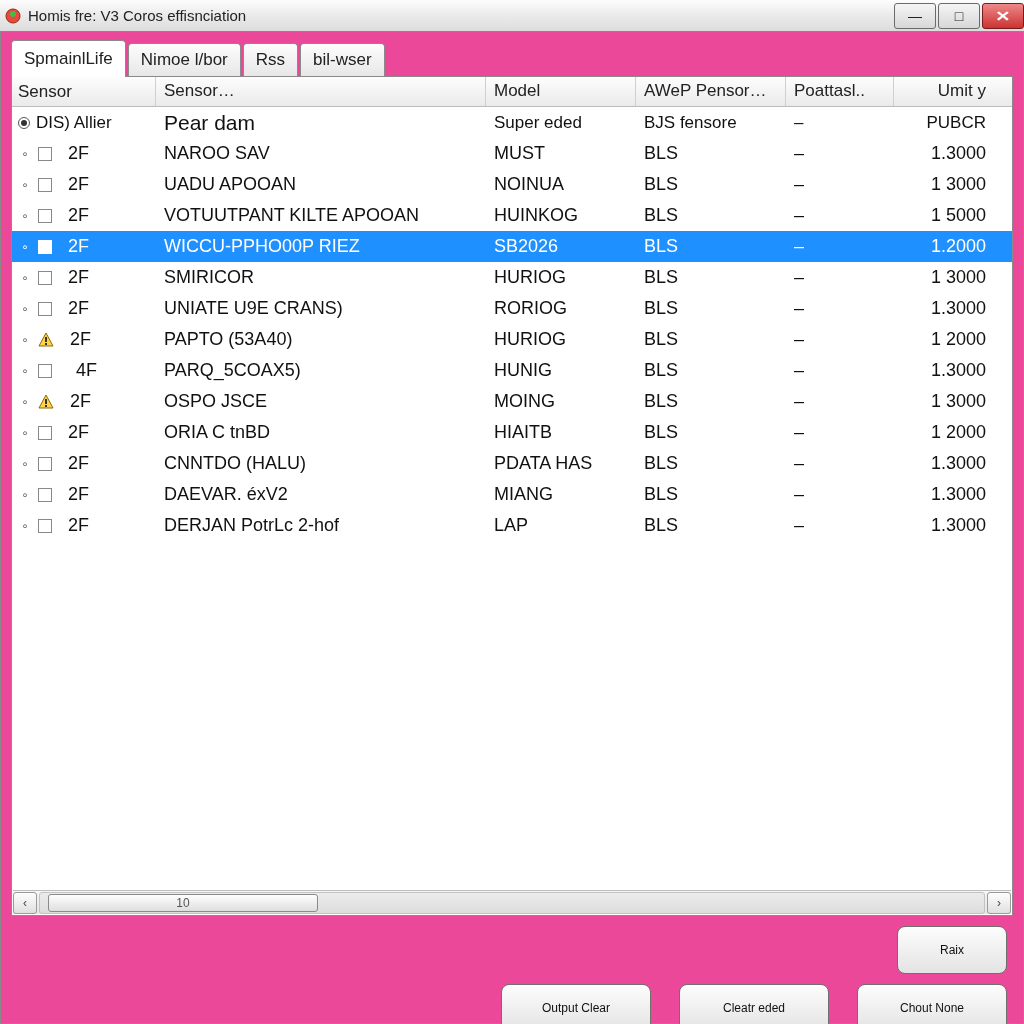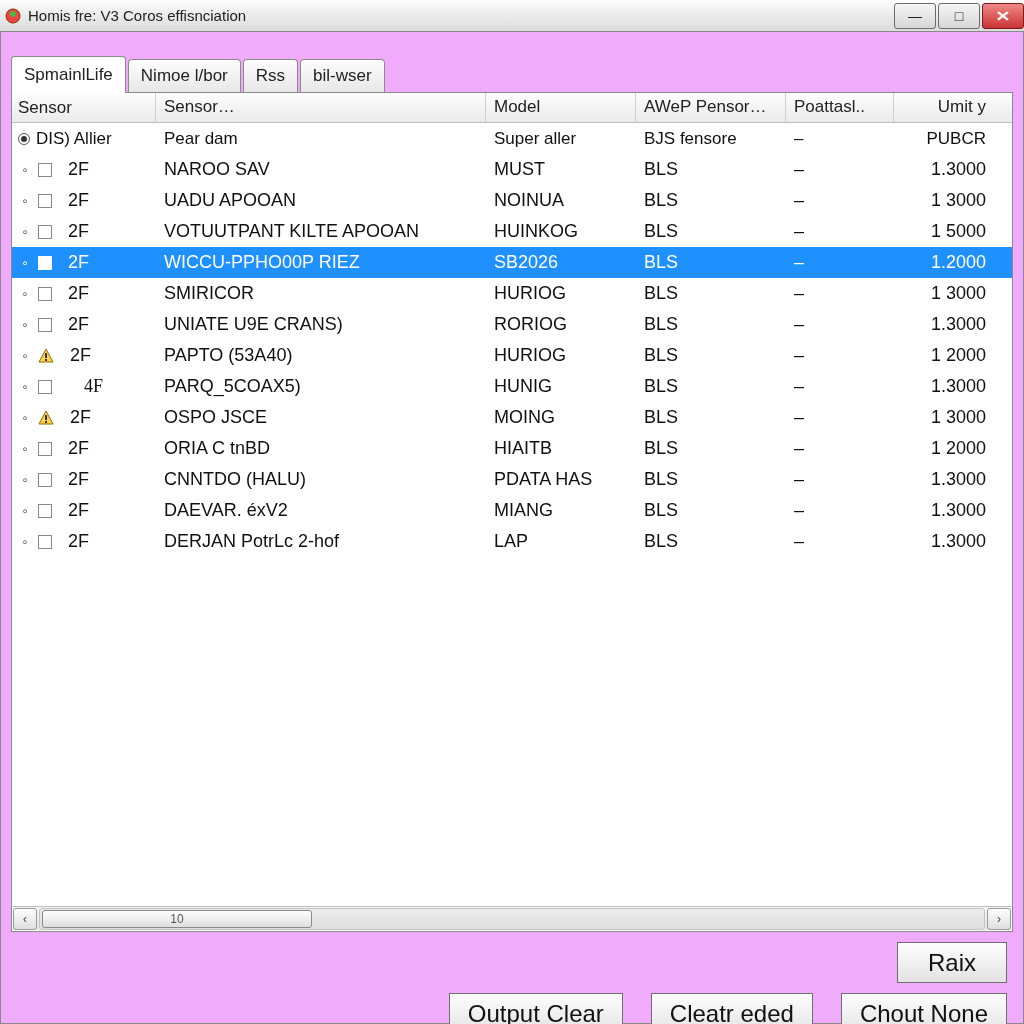--- a/index.html
+++ b/index.html
@@ -8,65 +8,65 @@
   
   .titlebar { height: 32px; background: linear-gradient(to bottom, #fdfdfd 0%, #ececec 45%, #dcdcdc 100%); border-bottom: 1px solid #888; display: flex; align-items: center; padding: 8px 4px; }
   .titlebar .app-icon { width: 18px; height: 18px; margin-right: 6px; display:inline-flex; align-items:center; justify-content:center; }
   .titlebar .title-text { flex: 1; font-size: 15px; color: #222; }
   .win-controls { display: flex; gap: 0; margin-right: -4px; }
   .win-btn { width: 42px; height: 26px; border: 1px solid #6a6a6a; border-radius: 3px; background: linear-gradient(to bottom,#f5f5f5,#d7d7d7); margin-left: 2px; display:flex; align-items:center; justify-content:center; font-size:14px; color:#222; }
   .win-btn.close { background: linear-gradient(to bottom,#e88,#c33); color:#fff; font-weight:bold; border-color:#7a1a1a; }
   .win-btn.close span { transform: scaleX(1.3); }
   
   
-  .client { position: relative; background:#f0abfc; height: calc(1024px - 32px); padding: 24px 10px 10px 10px; border: 1px solid #888; border-top:none; }
+  .client { position: relative; background:#ec4899; height: calc(1024px - 32px); padding: 8px 10px 10px 10px; border: 1px solid #888; border-top:none; }
   
   
   .tabs { display:flex; align-items:flex-end; height: 36px; }
   .tab { border:1px solid #8a8a8a; border-bottom:none; background: linear-gradient(to bottom,#fdfdfd,#e7e7e7); padding: 6px 12px 6px 12px; font-size:17px; color:#222; border-radius: 4px 4px 0 0; margin-right:2px; position:relative; }
   .tab.active { background:#fff; z-index:3; padding-top:8px; padding-bottom:8px; margin-bottom:-1px; }
   
   
   .sheet { border:1px solid #8a8a8a; background:#fff; height: 840px; position:relative; }
   .hdr { display:flex; height:30px; border-bottom:1px solid #bdbdbd; background: linear-gradient(to bottom,#fdfdfd,#eaeaea); }
   .hdr .col { border-right:1px solid #cfcfcf; padding: 4px 8px; font-size:17px; color:#222; overflow:hidden; white-space:nowrap; text-overflow:ellipsis; }
   .hdr .col:last-child { border-right:none; }
   
   .rows { position:relative; }
   .row { display:flex; height:31px; align-items:center; font-size:18px; color:#111; }
   .row .cell { padding: 3px 8px 3px 8px; white-space:nowrap; overflow:hidden; }
   .row.header-like .cell { font-size:17px; }
   .row.selected { background:#1e90ff; color:#fff; }
   .row.selected .cell { color:#fff; }
-  .row.group .cell:nth-child(2) { font-size:17px; }
+  .row.group .cell:nth-child(2) { font-size:21px; }
   .col0 { width: 144px; display:flex; align-items:center; gap:6px; padding-left:6px !important; }
   .col1 { width: 330px; }
   .col2 { width: 150px; }
   .col3 { width: 150px; }
   .col4 { width: 108px; }
   .col5 { width: 100px; text-align:right; }
   
   .ge-box { width:14px; height:14px; border:1px solid #888; background:#fff; display:inline-block; }
   .ge-box.sel { background:#fff; border-color:#fff; }
   .tree-dot { width:14px; text-align:center; color:#666; font-size:12px; display:inline-block; }
   .tree-dot.white { color:#fff; }
   .warn-icon { display:inline-flex; }
   .radio-dot { width:12px; height:12px; border-radius:50%; border:1px solid #555; background:#fff; display:inline-block; position:relative; }
   .radio-dot::after { content:""; position:absolute; left:2px; top:2px; width:6px; height:6px; border-radius:50%; background:#333; }
   
   
   .hscroll { position:absolute; left:1px; right:1px; bottom:1px; height:24px; background:linear-gradient(to bottom,#f6f6f6,#e4e4e4); border-top:1px solid #bdbdbd; display:flex; align-items:center; }
   .hbtn { width:24px; height:22px; border:1px solid #9a9a9a; border-radius:3px; background:linear-gradient(to bottom,#fdfdfd,#e0e0e0); display:flex; align-items:center; justify-content:center; font-size:12px; color:#444; }
   .htrack { flex:1; height:22px; margin:0 2px; background:linear-gradient(to bottom,#ececec,#ddd); border:1px solid #c2c2c2; border-radius:3px; position:relative; }
-  .hthumb { position:absolute; left:2px; top:1px; width:270px; height:18px; border:1px solid #8a8a8a; border-radius:3px; background:linear-gradient(to bottom,#fefefe,#dedede); display:flex; align-items:center; justify-content:center; font-size:12px; color:#555; }
+  .hthumb { position:absolute; left:8px; top:1px; width:270px; height:18px; border:1px solid #8a8a8a; border-radius:3px; background:linear-gradient(to bottom,#fefefe,#dedede); display:flex; align-items:center; justify-content:center; font-size:12px; color:#555; }
   
   
   .btnrow1 { display:flex; justify-content:flex-end; padding: 10px 6px 6px 6px; }
   .btnrow2 { display:flex; justify-content:flex-end; gap:28px; padding: 4px 6px 4px 6px; }
-  .wbtn { min-width:150px; height:41px; border:1px solid #707070; border-radius:0; background:linear-gradient(to bottom,#fdfdfd,#e3e3e3); font-size:24px; color:#111; display:flex; align-items:center; justify-content:center; padding: 0 18px; }
+  .wbtn { min-width:150px; height:48px; border:1px solid #707070; border-radius:8px; background:linear-gradient(to bottom,#fdfdfd,#e3e3e3); font-size:12px; color:#111; display:flex; align-items:center; justify-content:center; padding: 0 18px; }
   .wbtn.short { min-width: 110px; }
 </style>
 </head>
 <body>
 
 <div class="titlebar">
   <span class="app-icon">
     <svg width="16" height="16" viewBox="0 0 16 16">
         <circle cx="8" cy="8" r="7" fill="#e44" stroke="#830" stroke-width="1"></circle>
         <circle cx="8" cy="6" r="3" fill="#4b4"></circle>
@@ -106,21 +106,21 @@
     </div>
 
     <div class="rows">
 
       <div class="row group header-like">
         <div class="cell col0">
           <span class="radio-dot"></span>
           <span>DIS) Allier</span>
         </div>
         <div class="cell col1">Pear dam</div>
-        <div class="cell col2">Super aller</div>
+        <div class="cell col2">Super eded</div>
         <div class="cell col3">BJS fensore</div>
         <div class="cell col4">–</div>
         <div class="cell col5">PUBCR</div>
       </div>
       <div id="data-rows">
           <div class="row">
             <div class="cell col0">
               <span class="tree-dot">∘</span>
               <span class="ge-box"></span>
               <span style="margin-left: 10px;">2F</span>
@@ -206,21 +206,21 @@
             <div class="cell col1">PAPTO (53A40)</div>
             <div class="cell col2">HURIOG</div>
             <div class="cell col3">BLS</div>
             <div class="cell col4">–</div>
             <div class="cell col5">1 2000</div>
           </div>
           <div class="row">
             <div class="cell col0">
               <span class="tree-dot">∘</span>
               <span class="ge-box"></span>
-              <span style="margin-left: 26px; font-family: Liberation Serif, serif;">4F</span>
+              <span style="margin-left: 18px;">4F</span>
             </div>
             <div class="cell col1">PARQ_5COAX5)</div>
             <div class="cell col2">HUNIG</div>
             <div class="cell col3">BLS</div>
             <div class="cell col4">–</div>
             <div class="cell col5">1.3000</div>
           </div>
           <div class="row">
             <div class="cell col0">
               <span class="tree-dot">∘</span>

